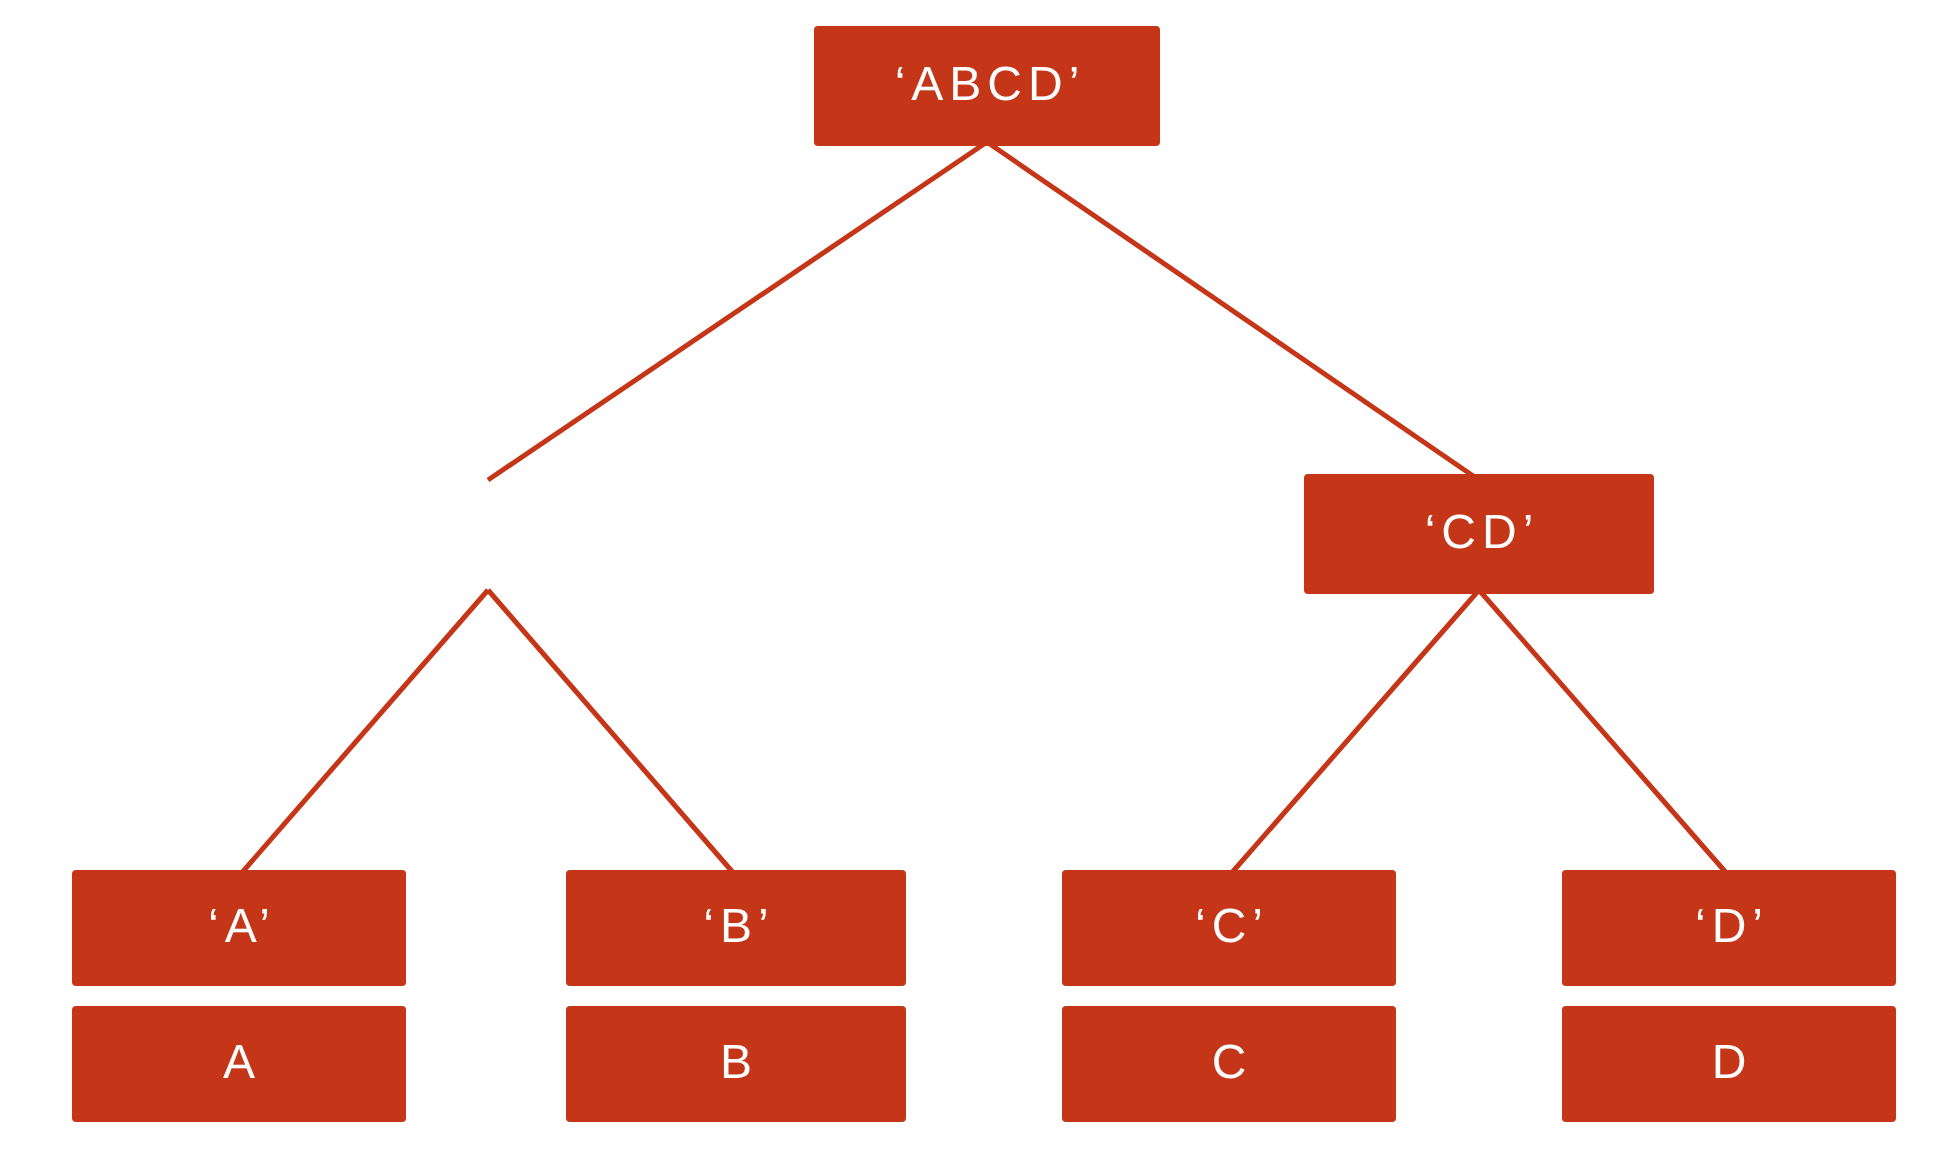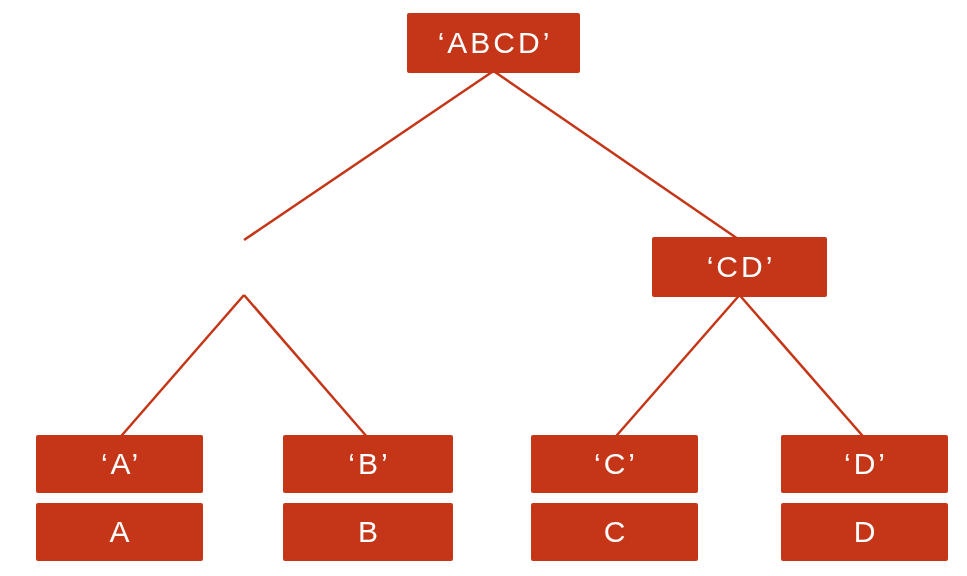--- a/index.html
+++ b/index.html
@@ -27,21 +27,21 @@
     stroke-width:2.5;
   }
   .node{
     position:absolute;
     z-index:1;
     background:var(--accent);
     color:var(--text);
     display:flex;
     align-items:center;
     justify-content:center;
-    font-size:30px;
+    font-size:24px;
     font-weight:400;
     letter-spacing:3px;
     text-indent:3px; 
     border-radius:2px;
     white-space:nowrap;
   }
   
   .n-root   {left:407px; top:13px;  width:173px; height:60px;}
   .n-ab     {left:158px; top:237px; width:172px; height:60px;}
   .n-cd     {left:652px; top:237px; width:175px; height:60px;}

